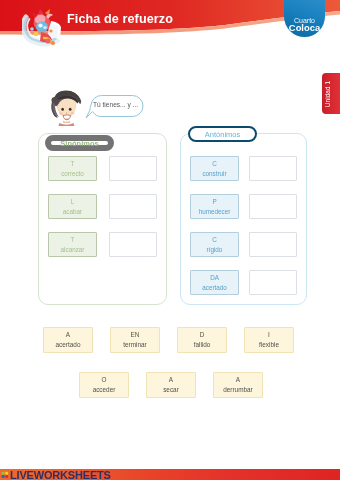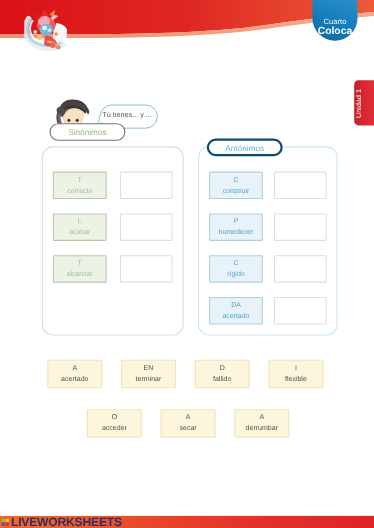--- a/index.html
+++ b/index.html
@@ -34,21 +34,21 @@
   .bubble{position:absolute;left:84px;top:93px;width:62px;height:28px;}
   .bubble-txt{position:absolute;left:93px;top:101px;font-size:6.6px;color:#56585a;white-space:nowrap;}
 
   
   .panel{position:absolute;border-radius:10px;background:#fff;box-sizing:border-box;}
   .panel.green{left:38px;top:133px;width:129px;height:172px;border:1px solid #d7e4cd;}
   .panel.blue{left:180px;top:133px;width:127px;height:172px;border:1px solid #cbe7f3;}
 
   .panel-label{position:absolute;height:16px;border-radius:8px;background:#fff;display:flex;box-sizing:border-box;
                align-items:center;justify-content:center;font-size:7.5px;}
-  .panel-label.green{left:45px;top:112px;width:69px;border:1px solid #737373;color:#93b87c;}
+  .panel-label.green{left:45px;top:135px;width:69px;border:6px solid #737373;color:#93b87c;font-weight:bold;}
   .panel-label.blue{left:188px;top:126px;width:69px;border:2px solid #0c4a6e;color:#6ab3d6;}
 
   
   .card{position:absolute;width:49px;height:25px;border-radius:1px;display:flex;flex-direction:column;
         align-items:center;justify-content:center;line-height:1.55;box-sizing:border-box;}
   .card .t1{font-size:6.3px;}
   .card .t2{font-size:6.3px;}
   .card.green{background:#ecf2e5;border:1px solid #b9c8ab;color:#a5c28f;left:48px;}
   .card.blue{background:#e7f2f9;border:1px solid #b3cfdd;color:#57a3ca;left:190px;}
 
@@ -112,20 +112,21 @@
 
       <path d="M19 25 q9 1 11 8 q-5 4 -12 1 z" fill="#ea4a50"></path>
       <path d="M22 31 q6 0 7 5" stroke="#f5c23c" stroke-width="2.4" fill="none" stroke-linecap="round"></path>
       <circle cx="14" cy="27" r="2.3" fill="#f6c94b"></circle>
       <circle cx="26" cy="34" r="2.6" fill="#ed6072"></circle>
       <circle cx="31" cy="36" r="2" fill="#f08a4a"></circle>
       <circle cx="10" cy="22" r="1.8" fill="#9fd8ee"></circle>
       <circle cx="29" cy="24" r="1.6" fill="#f2913c"></circle>
     </svg>
 
+    <div class="hdr-title">Ficha de refuerzo</div>
 
     <div class="badge">
       <div class="ln ln1">Cuarto</div>
       <div class="ln ln2">Coloca</div>
     </div>
   </div>
 
   <div class="unit">
     <div class="lbl">Unidad 1</div>
   </div>

